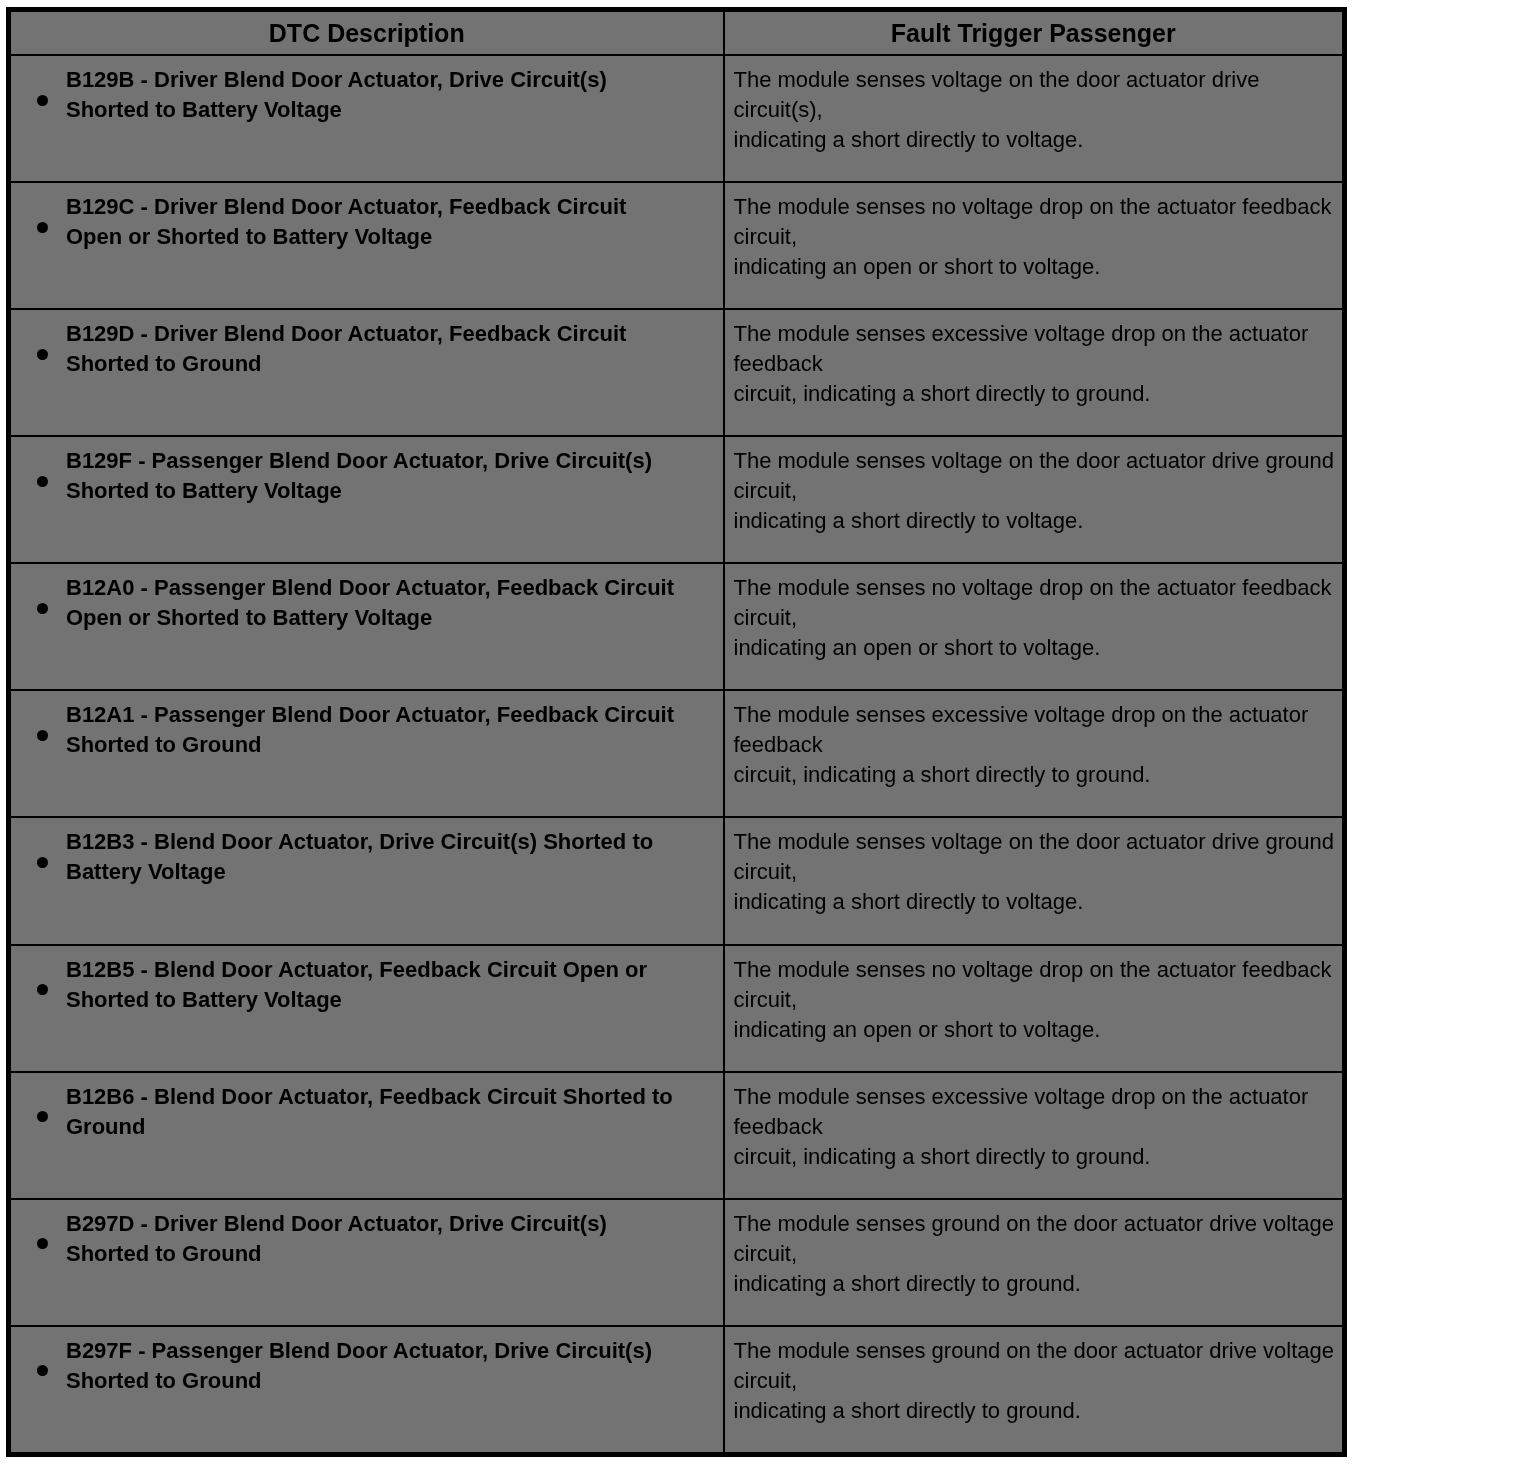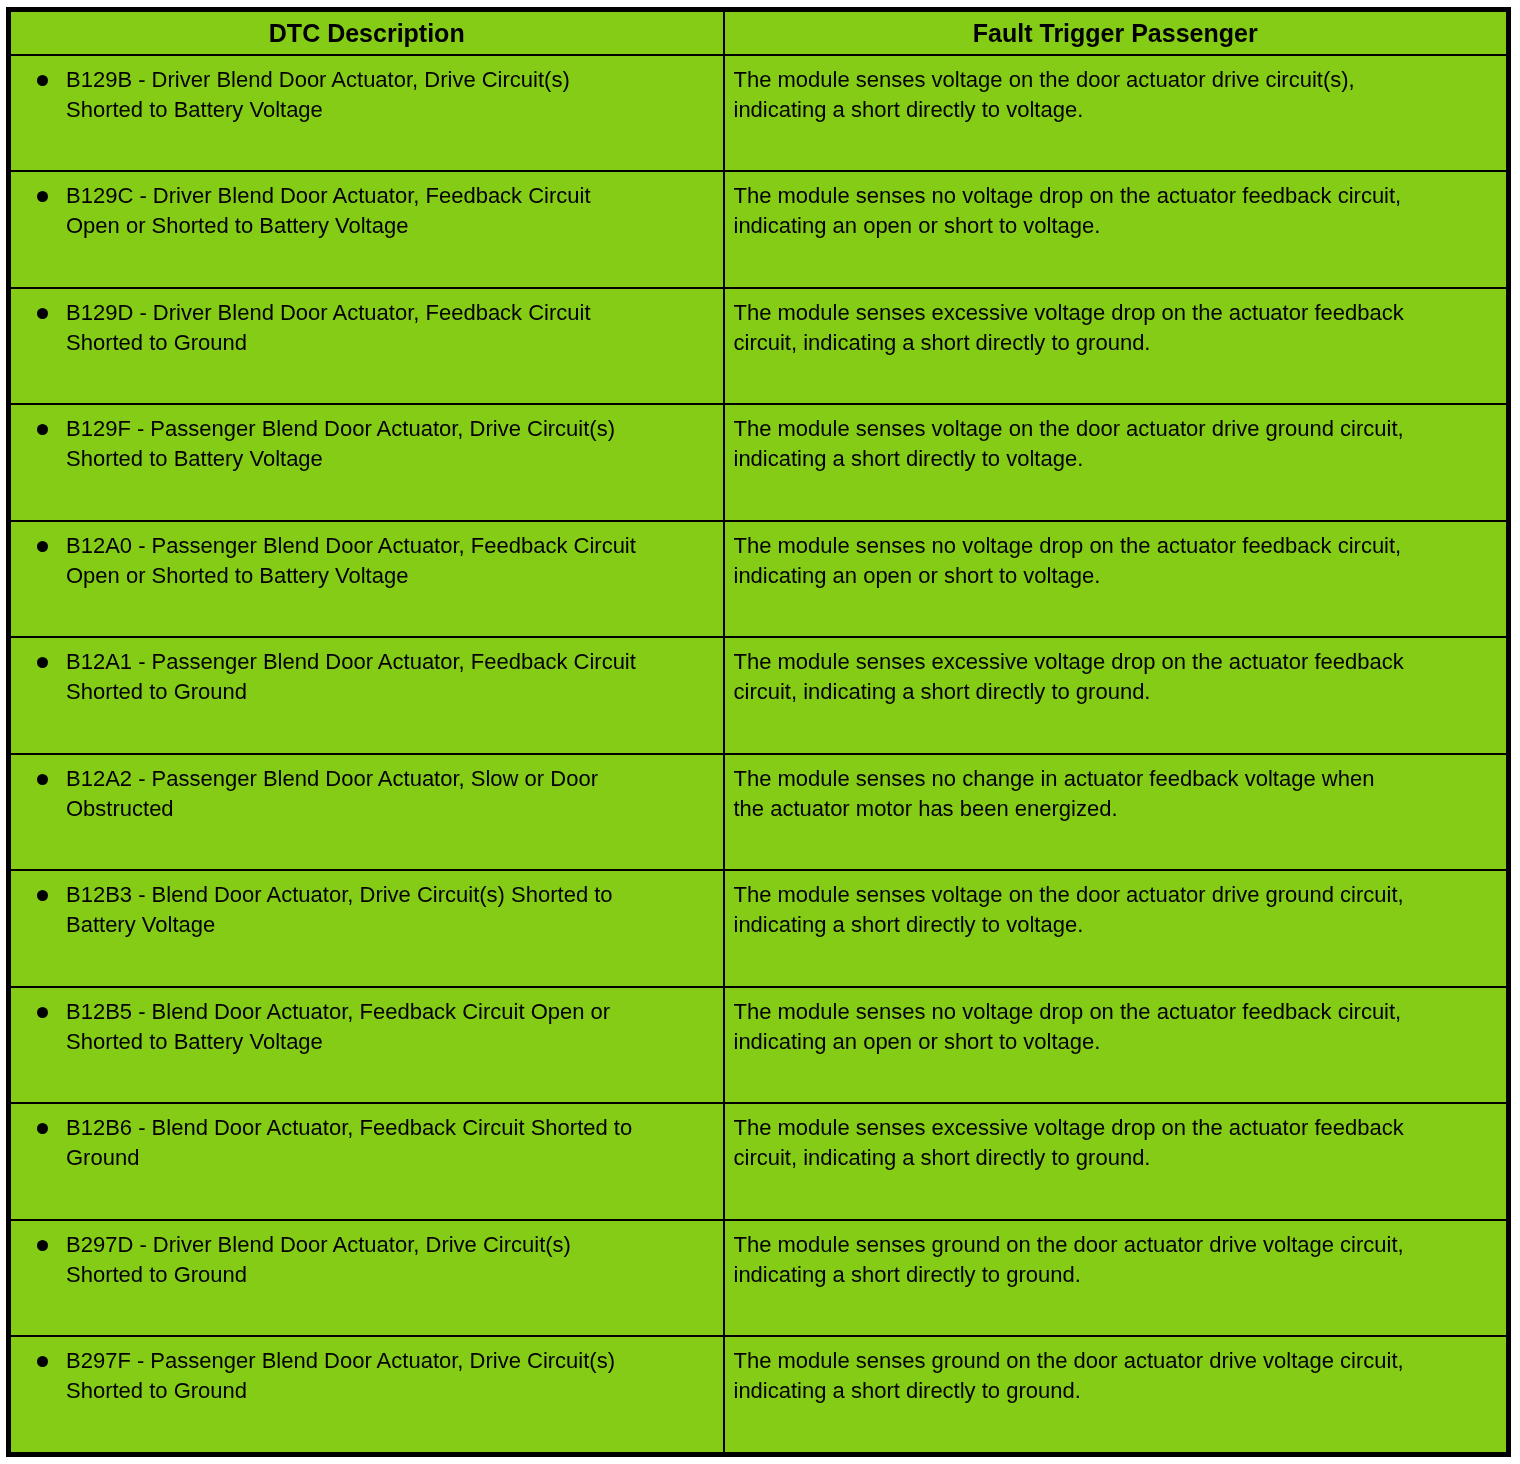--- a/index.html
+++ b/index.html
@@ -15,25 +15,25 @@
   .page {
     position: relative;
     width: 1520px;
     height: 1464px;
     background: #ffffff;
   }
   table.dtc-table {
     position: absolute;
     left: 6px;
     top: 7px;
-    width: 1505px;
+    width: 1341px;
     height: 1450px;
     border-collapse: collapse;
     table-layout: fixed;
-    background: #84cc16;
+    background: #737373;
   }
   table.dtc-table, table.dtc-table th, table.dtc-table td {
     border: 2px solid #000000;
   }
   table.dtc-table {
     border-width: 5px;
   }
   th.col-header {
     height: 42px;
     font-size: 25px;
@@ -53,21 +53,22 @@
     padding: 0;
   }
   td.dtc-cell {
     padding: 9px 14px 4px 26px;
   }
   td.cond-cell {
     padding: 9px 6px 20px 9px;
   }
   .dtc-item {
     display: flex;
-    align-items: flex-start;
+    align-items: center;
+    font-weight: bold;
   }
   .bullet {
     flex: 0 0 auto;
     width: 11px;
     height: 11px;
     border-radius: 50%;
     background: #000000;
     margin-top: 10px;
     margin-right: 18px;
   }
@@ -166,33 +167,20 @@
     </td>
     <td class="cond-cell">
       <div class="wrap">The module senses excessive voltage drop on the actuator feedback
 circuit, indicating a short directly to ground.</div>
     </td>
   </tr>
         <tr>
     <td class="dtc-cell">
       <div class="dtc-item">
         <span class="bullet"></span>
-        <span class="wrap">B12A2 - Passenger Blend Door Actuator, Slow or Door
-Obstructed</span>
-      </div>
-    </td>
-    <td class="cond-cell">
-      <div class="wrap">The module senses no change in actuator feedback voltage when
-the actuator motor has been energized.</div>
-    </td>
-  </tr>
-        <tr>
-    <td class="dtc-cell">
-      <div class="dtc-item">
-        <span class="bullet"></span>
         <span class="wrap">B12B3 - Blend Door Actuator, Drive Circuit(s) Shorted to
 Battery Voltage</span>
       </div>
     </td>
     <td class="cond-cell">
       <div class="wrap">The module senses voltage on the door actuator drive ground circuit,
 indicating a short directly to voltage.</div>
     </td>
   </tr>
         <tr>

